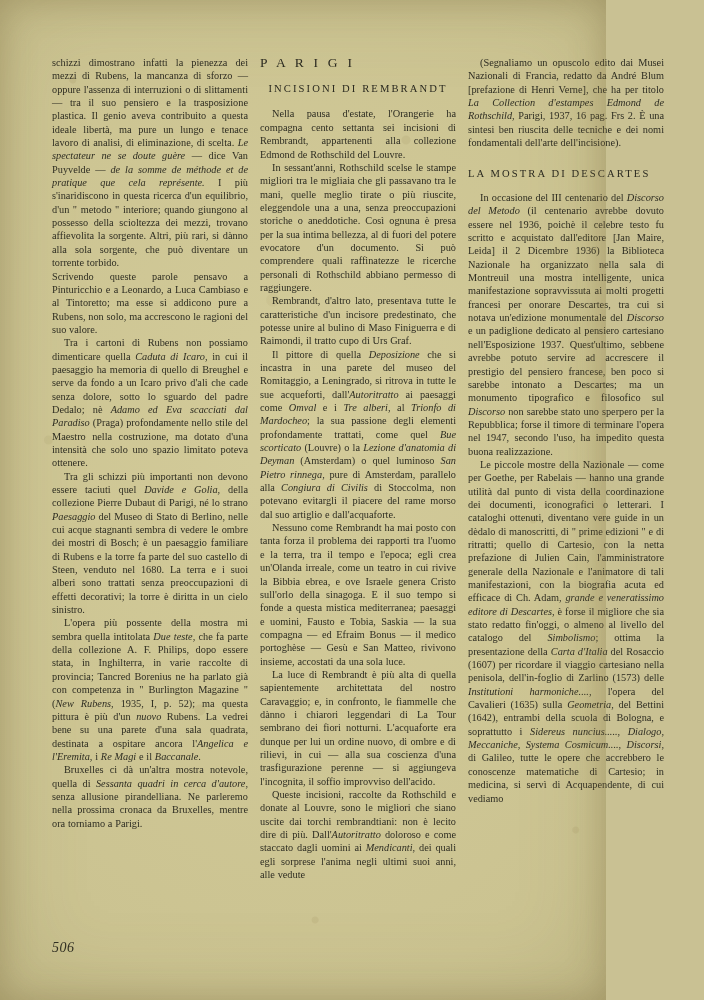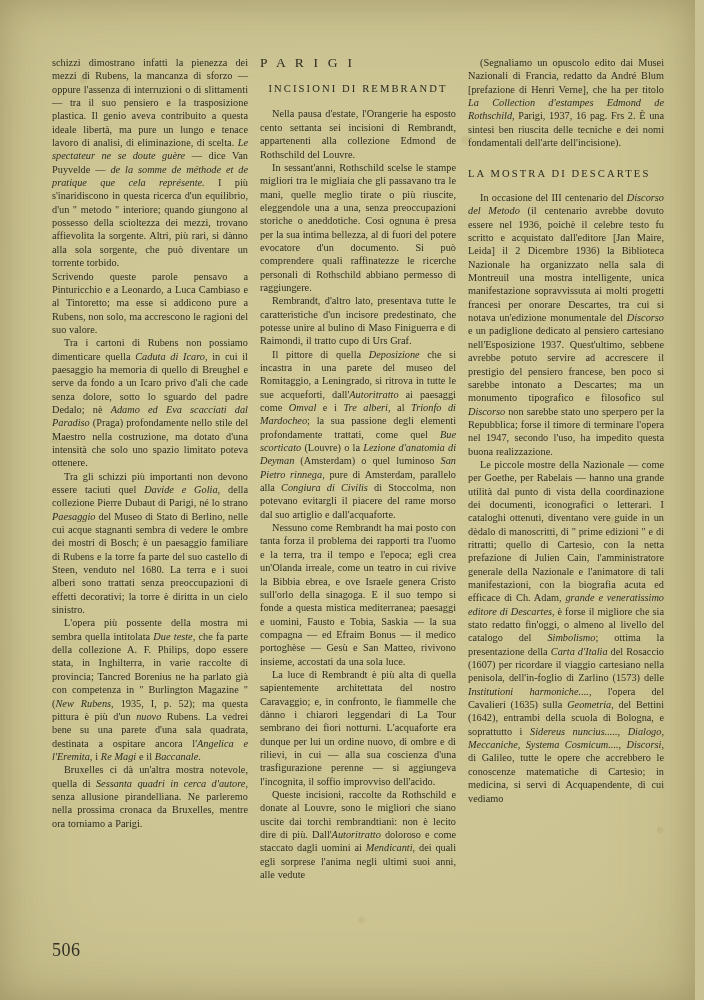--- a/index.html
+++ b/index.html
@@ -11,21 +11,21 @@
     height: 1000px;
     background: #c9c193;
     font-family: "Liberation Serif", "DejaVu Serif", serif;
     overflow: hidden;
     position: relative;
   }
   
   #page {
     position: absolute;
     left: 0; top: 0;
-    width: 695px;
+    width: 606px;
     height: 1000px;
     background:
       radial-gradient(ellipse 120% 100% at 50% 45%, #d3cb9a 0%, #cbc391 55%, #bfb784 85%, #b4ac7a 100%);
     box-sizing: border-box;
   }
   
   #grain {
     position: absolute;
     inset: 0;
     pointer-events: none;
@@ -103,23 +103,24 @@
     word-spacing: .2px;
   }
   p.noindent { text-indent: 0; }
   p.ital { font-style: italic; }
   i { font-style: italic; }
 
   .folio {
     position: absolute;
     left: 52px;
     top: 940px;
-    font-size: 18px;
+    font-size: 14px;
     color: #2e2d22;
     letter-spacing: .5px;
+    font-style: italic;
   }
 </style>
 </head>
 <body>
 
 <div id="page">
 
   <div id="content">
 
     <div class="col">
@@ -130,21 +131,21 @@
           <p>Tra gli schizzi più importanti non devono essere taciuti quel <i>Davide e Golia</i>, della collezione Pierre Dubaut di Parigi, né lo strano <i>Paesaggio</i> del Museo di Stato di Berlino, nelle cui acque stagnanti sembra di vedere le ombre dei mostri di Bosch; è un paesaggio familiare di Rubens e la torre fa parte del suo castello di Steen, venduto nel 1680. La terra e i suoi alberi sono trattati senza preoccupazioni di effetti decorativi; la torre è diritta in un cielo sinistro.</p>
           <p>L'opera più possente della mostra mi sembra quella intitolata <i>Due teste</i>, che fa parte della collezione A. F. Philips, dopo essere stata, in Inghilterra, in varie raccolte di provincia; Tancred Borenius ne ha parlato già con competenza in " Burlington Magazine " (<i>New Rubens</i>, 1935, I, p. 52); ma questa pittura è più d'un <i>nuovo</i> Rubens. La vedrei bene su una parete d'una sala quadrata, destinata a ospitare ancora l'<i>Angelica e l'Eremita</i>, i <i>Re Magi</i> e il <i>Baccanale</i>.</p>
           <p>Bruxelles ci dà un'altra mostra notevole, quella di <i>Sessanta quadri in cerca d'autore</i>, senza allusione pirandelliana. Ne parleremo nella prossima cronaca da Bruxelles, mentre ora torniamo a Parigi.</p>
         </div>
     </div>
 
     <div class="col">
       <h1 class="article-title">P A R I G I</h1>
       <h2 class="article-subtitle">INCISIONI  DI  REMBRANDT</h2>
       <div id="c2body">
-          <p>Nella pausa d'estate, l'Orangerie ha esposto cento settanta sei incisioni di Rembrandt, appartenenti alla collezione Edmond de Rothschild del Louvre.</p>
+          <p>Nella pausa d'estate, l'Orangerie ha compagna cento settanta sei incisioni di Rembrandt, appartenenti alla collezione Edmond de Rothschild del Louvre.</p>
           <p>In sessant'anni, Rothschild scelse le stampe migliori tra le migliaia che gli passavano tra le mani, quelle meglio tirate o più riuscite, eleggendole una a una, senza preoccupazioni storiche o aneddotiche. Così ognuna è presa per la sua intima bellezza, al di fuori del potere evocatore d'un documento. Si può comprendere quali raffinatezze le ricerche personali di Rothschild abbiano permesso di raggiungere.</p>
           <p>Rembrandt, d'altro lato, presentava tutte le caratteristiche d'un incisore predestinato, che potesse unire al bulino di Maso Finiguerra e di Raimondi, il tratto cupo di Urs Graf.</p>
           <p>Il pittore di quella <i>Deposizione</i> che si incastra in una parete del museo del Romitaggio, a Leningrado, si ritrova in tutte le sue acqueforti, dall'<i>Autoritratto</i> ai paesaggi come <i>Omval</i> e i <i>Tre alberi</i>, al <i>Trionfo di Mardocheo</i>; la sua passione degli elementi profondamente trattati, come quel <i>Bue scorticato</i> (Louvre) o la <i>Lezione d'anatomia di Deyman</i> (Amsterdam) o quel luminoso <i>San Pietro rinnega</i>, pure di Amsterdam, parallelo alla <i>Congiura di Civilis</i> di Stoccolma, non potevano evitargli il piacere del rame morso dal suo artiglio e dall'acquaforte.</p>
           <p>Nessuno come Rembrandt ha mai posto con tanta forza il problema dei rapporti tra l'uomo e la terra, tra il tempo e l'epoca; egli crea un'Olanda irreale, come un teatro in cui rivive la Bibbia ebrea, e ove Israele genera Cristo sull'orlo della sinagoga. E il suo tempo si fonde a questa mistica mediterranea; paesaggi e uomini, Fausto e Tobia, Saskia — la sua compagna — ed Efraim Bonus — il medico portoghèse — Gesù e San Matteo, rivivono insieme, accostati da una sola luce.</p>
           <p>La luce di Rembrandt è più alta di quella sapientemente architettata del nostro Caravaggio; e, in confronto, le fiammelle che dànno i chiarori leggendari di La Tour sembrano dei fiori notturni. L'acquaforte era dunque per lui un ordine nuovo, di ombre e di rilievi, in cui — alla sua coscienza d'una trasfigurazione perenne — si aggiungeva l'incognita, il soffio improvviso dell'acido.</p>
           <p>Queste incisioni, raccolte da Rothschild e donate al Louvre, sono le migliori che siano uscite dai torchi rembrandtiani: non è lecito dire di più. Dall'<i>Autoritratto</i> doloroso e come staccato dagli uomini ai <i>Mendicanti</i>, dei quali egli sorprese l'anima negli ultimi suoi anni, alle vedute</p>
         </div>
     </div>
 
     <div class="col">

